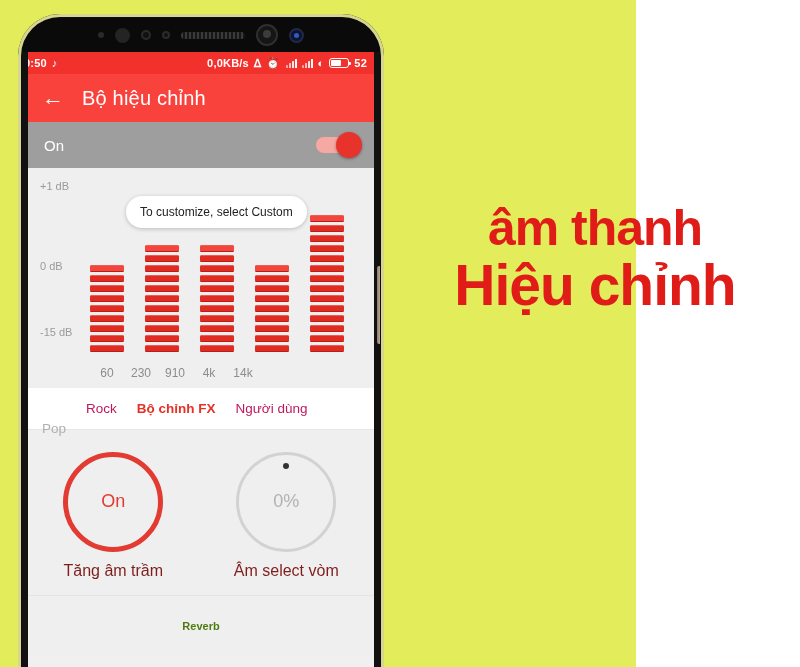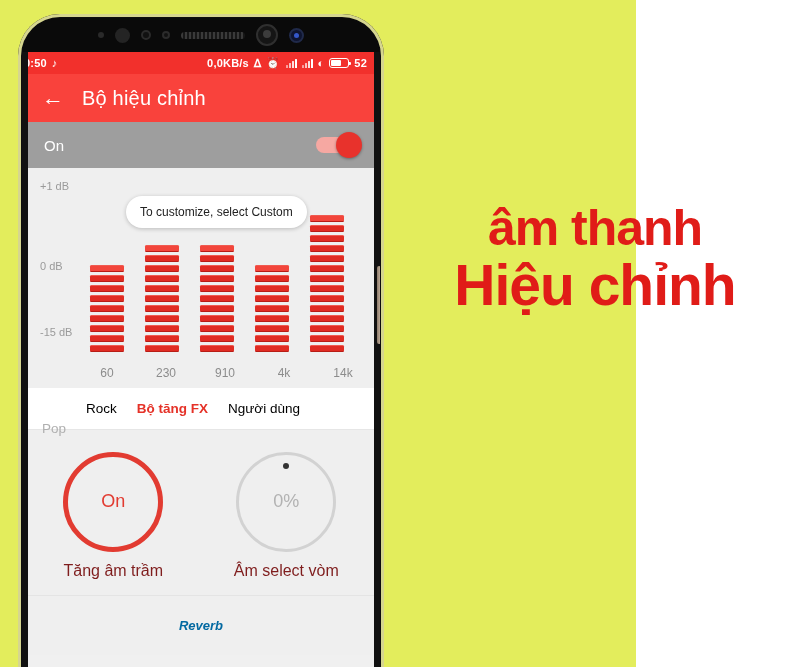--- a/index.html
+++ b/index.html
@@ -131,21 +131,21 @@
   .eq-seg {
     width: 34px; height: 7px; border-radius: 1.5px;
     background: #e02b22;
     border-top: 1px solid #f05a50;
     border-bottom: 1px solid #b81d16;
   }
   .eq-seg.top { background:#f2453b; }
 
   #freq-row {
     position:absolute; left: 62px; right: 14px; bottom: 8px;
-    display:flex; justify-content:space-between;
+    display:flex; 
   }
   .freq-label {
     width: 34px; text-align:center;
     color:#8c8c8c; font-size: 12px;
   }
 
   #tooltip {
     position:absolute; left: 98px; top: 28px;
     background:#fff; border-radius: 16px;
     padding: 9px 14px;
@@ -155,21 +155,21 @@
     z-index: 5;
   }
 
   
   #tabs {
     height: 42px; background: #fff;
     display:flex; align-items:center;
     padding: 0 14px; gap: 20px;
     border-bottom: 1px solid #e6e6e6;
   }
-  .tab { font-size: 13.5px; color:#000000; cursor:pointer; white-space:nowrap; }
+  .tab { font-size: 13.5px; color:#be185d; cursor:pointer; white-space:nowrap; }
   .tab.dim { color:#b0b0b0;margin-top:40px; }
   .tab.active { color:#e53228; font-weight: bold; }
 
   
   #knobs {
     height: 165px; background:#efefef;
     display:flex; align-items:center; justify-content:space-around;
     padding-top: 6px;
   }
   .knob-wrap { display:flex; flex-direction:column; align-items:center; gap:10px; }
@@ -189,21 +189,21 @@
   }
   .knob-label { font-size: 16px; color:#7f1d1d; }
 
   
   #reverb-row {
     height: 60px; background:#efefef;
     display:flex; align-items:center; justify-content:center;
     gap: 14px;
     border-top: 1px solid #e4e4e4;
   }
-  #reverb-label { font-size: 13px; font-weight:bold; color:#0369a1;font-style:italic; }
+  #reverb-label { font-size: 11px; font-weight:bold; color:#4d7c0f; }
   #reverb-select {
     background:#d9d9d9; border-radius: 2px;
     padding: 7px 34px 7px 34px;
     display:flex; align-items:center; gap:10px;
     font-size: 14px; color:#1f1f1f;
     cursor:pointer;
   }
   .caret { width:0;height:0;border-left:5px solid transparent;border-right:5px solid transparent;border-top:6px solid #3a3a3a; }
 
   
@@ -362,21 +362,21 @@
               <span class="freq-label">4k</span>
               <span class="freq-label">14k</span>
             </div>
 
           <div id="tooltip">To customize, select Custom</div>
         </div>
 
         <div id="tabs">
             <span class="tab dim">Pop</span>
             <span class="tab">Rock</span>
-            <span class="tab active">Bộ tăng FX</span>
+            <span class="tab active">Bộ chỉnh FX</span>
             <span class="tab">Người dùng</span>
           </div>
 
         <div id="knobs">
           <div class="knob-wrap">
             <div class="knob on">
               <span>On</span>
             </div>
             <span class="knob-label">Tăng âm trầm</span>
           </div>

